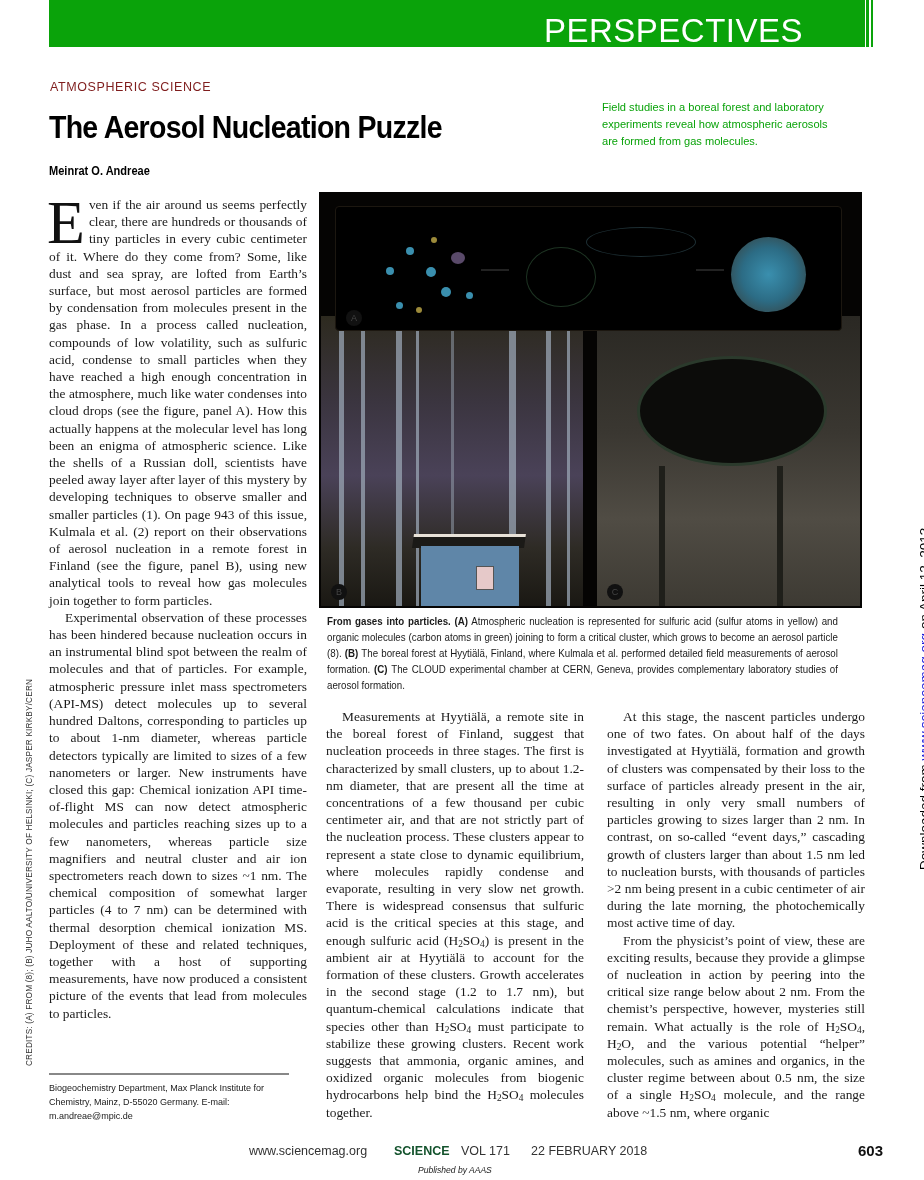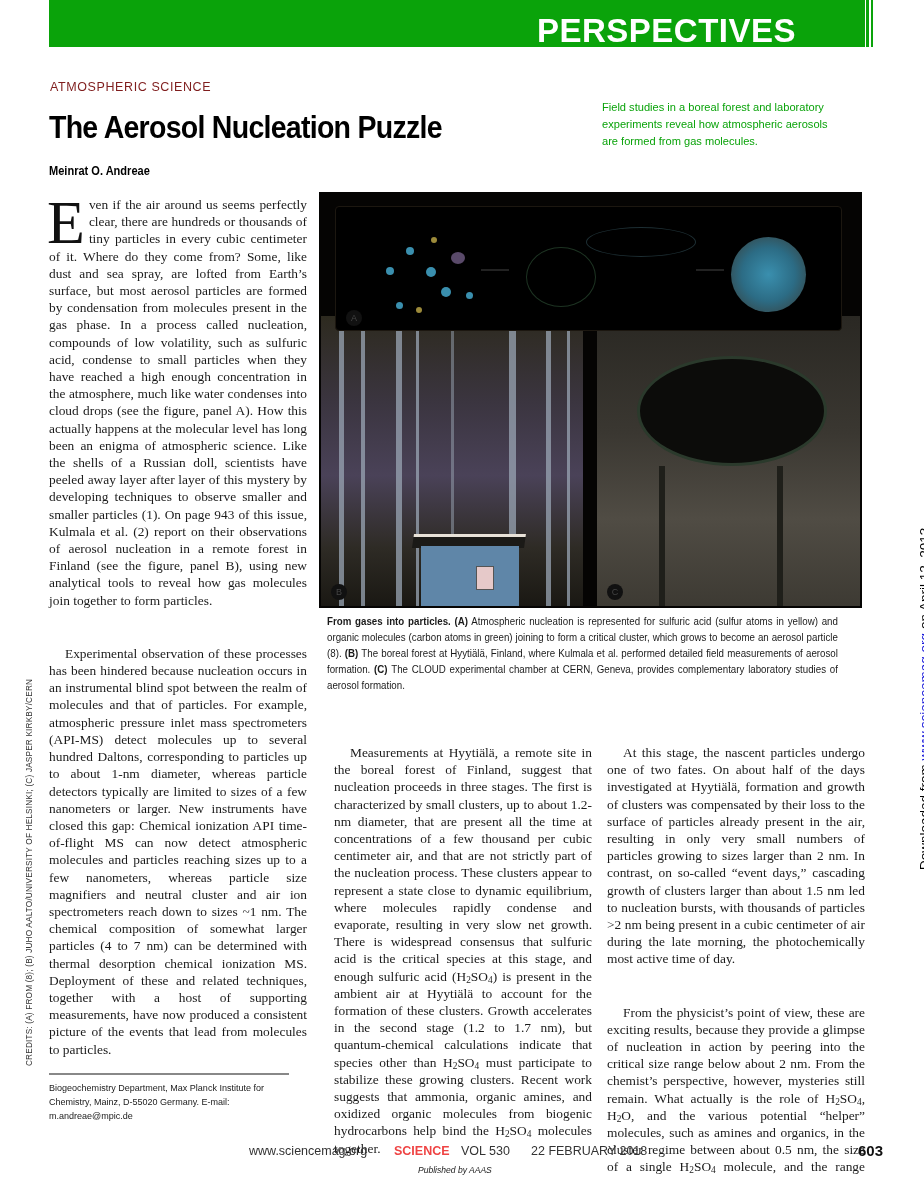--- a/index.html
+++ b/index.html
@@ -2,30 +2,30 @@
 <html><head>
 <meta charset="utf-8">
 <style>
   * { box-sizing: border-box; margin: 0; padding: 0; }
   html, body { width: 924px; height: 1180px; background: #ffffff; overflow: hidden; }
   body { position: relative; font-family: "Liberation Serif", serif; color: #1a1a1a; }
 
   .banner { position: absolute; left: 49px; top: 0; width: 816px; height: 47px; background: #0aa30a; }
   .banner-edge { position: absolute; left: 866px; top: 0; width: 3px; height: 47px; background: #0aa30a; }
   .banner-edge2 { position: absolute; left: 871px; top: 0; width: 2px; height: 47px; background: #0aa30a; }
-  .banner-title { position: absolute; right: 69px; top: 14px; font-family: "Liberation Sans", sans-serif; font-size: 33px; color: #ffffff; letter-spacing: 0.5px; line-height: 34px; font-weight: bold; }
+  .banner-title { position: absolute; right: 62px; top: 14px; font-family: "Liberation Sans", sans-serif; font-size: 33px; color: #ffffff; letter-spacing: 0.5px; line-height: 34px; }
 
   .section-label { position: absolute; left: 50px; top: 80px; font-family: "Liberation Sans", sans-serif; font-size: 12.5px; color: #7f1d1d; letter-spacing: 0.6px; }
   .title { position: absolute; left: 49px; top: 110px; font-family: "Liberation Sans", sans-serif; font-weight: bold; font-size: 31px; color: #000; letter-spacing: -0.8px; transform: scaleX(0.92); transform-origin: left top; }
   .deck { position: absolute; left: 602px; top: 99px; width: 260px; font-family: "Liberation Sans", sans-serif; font-size: 11.8px; line-height: 17px; color: #0aa30a; transform: scaleX(0.94); transform-origin: left top; }
   .author { position: absolute; left: 49px; top: 164px; font-family: "Liberation Sans", sans-serif; font-weight: bold; font-size: 12px; color: #000; transform: scaleX(0.92); transform-origin: left top; }
 
   .body-text { font-size: 13.4px; line-height: 17.2px; text-align: justify; color: #1a1a1a; }
   .body-text p { text-indent: 0; }
-  .body-text p.indent { text-indent: 16px; margin-top: 36px; }
+  .body-text p.indent { text-indent: 16px; }
 
   .col1 { position: absolute; left: 49px; top: 196px; width: 258px; }
   .dropcap { float: left; font-size: 62px; line-height: 48px; margin: 2px 4px 0 -2px; color: #111; }
 
   .credits { position: absolute; left: 25px; top: 1066px; transform: rotate(-90deg); transform-origin: left top; font-family: "Liberation Sans", sans-serif; font-size: 8.2px; color: #333; white-space: nowrap; letter-spacing: 0.2px; }
 
   .affil-rule { position: absolute; left: 49px; top: 1073px; width: 240px; height: 2px; background: #888; }
   .affil { position: absolute; left: 49px; top: 1081px; width: 262px; font-family: "Liberation Sans", sans-serif; font-size: 9.6px; line-height: 14px; color: #1a1a1a; transform: scaleX(0.94); transform-origin: left top; }
 
   .figure { position: absolute; left: 319px; top: 192px; width: 543px; height: 416px; background: #050403; }
@@ -37,29 +37,29 @@
   .cabin-roof { position: absolute; left: 92px; top: 218px; width: 112px; height: 14px; background: #1b1a17; border-top: 3px solid #e8e2d8; transform: skewX(-8deg); }
   .cabin-window { position: absolute; left: 155px; top: 250px; width: 18px; height: 24px; background: #e6c9c9; border: 1px solid #555; }
   .ring { position: absolute; left: 40px; top: 40px; width: 190px; height: 110px; border: 3px solid #2b3a2c; border-radius: 50%; background: #0c0c0a; }
   .column-post { position: absolute; top: 150px; width: 6px; height: 140px; background: #1f1f1a; }
   .mol { position: absolute; border-radius: 50%; }
   .panel-letter { position: absolute; width: 16px; height: 16px; border-radius: 50%; background: #111; color: #444; font-family: "Liberation Sans", sans-serif; font-size: 9px; text-align: center; line-height: 16px; }
 
   .caption { position: absolute; left: 327px; top: 614px; width: 535px; font-family: "Liberation Sans", sans-serif; font-size: 10.2px; line-height: 16px; color: #1a1a1a; text-align: justify; transform: scaleX(0.955); transform-origin: left top; }
   .caption b { font-weight: bold; }
 
-  .col2 { position: absolute; left: 334px; top: 708px; width: 258px; }
+  .col2 { position: absolute; left: 326px; top: 708px; width: 258px; }
   .col3 { position: absolute; left: 607px; top: 708px; width: 258px; }
 
   .sidebar-download { position: absolute; left: 917px; top: 870px; transform: rotate(-90deg); transform-origin: left top; font-family: "Liberation Sans", sans-serif; font-size: 13.5px; color: #000; white-space: nowrap; }
   .sidebar-download .link { color: #1a1adb; }
 
   .footer { position: absolute; top: 1144px; font-family: "Liberation Sans", sans-serif; font-size: 12.5px; color: #333; }
   .footer-url { left: 249px; }
-  .footer-journal { left: 394px; font-weight: bold; color: #ef4444; text-align: right; }
+  .footer-journal { left: 394px; font-weight: bold; color: #14532d; text-align: right; }
   .footer-vol { left: 461px; }
   .footer-date { left: 531px; }
   .page-num { position: absolute; left: 858px; top: 1142px; font-family: "Liberation Sans", sans-serif; font-weight: bold; font-size: 15px; color: #111; }
   .publisher { position: absolute; left: 418px; top: 1164px; font-family: "Liberation Sans", sans-serif; font-style: italic; font-size: 9.5px; color: #222; transform: scaleX(0.9); transform-origin: left top; }
 
   sub { font-size: 0.7em; vertical-align: -0.25em; line-height: 0; }
 </style>
 </head>
 <body>
 
@@ -139,16 +139,16 @@
   <p class="indent">At this stage, the nascent particles undergo one of two fates. On about half of the days investigated at Hyytiälä, formation and growth of clusters was compensated by their loss to the surface of particles already present in the air, resulting in only very small numbers of particles growing to sizes larger than 2 nm. In contrast, on so-called “event days,” cascading growth of clusters larger than about 1.5 nm led to nucleation bursts, with thousands of particles &gt;2 nm being present in a cubic centimeter of air during the late morning, the photochemically most active time of day.</p>
   <p class="indent"><span>From the physicist’s point of view, these are exciting results, because they provide a glimpse of nucleation in action by peering into the critical size range below about 2 nm. From the chemist’s perspective, however, mysteries still remain. What actually is the role of H</span><sub>2</sub><span>SO</span><sub>4</sub><span>, H</span><sub>2</sub><span>O, and the various potential “helper” molecules, such as amines and organics, in the cluster regime between about 0.5 nm, the size of a single H</span><sub>2</sub><span>SO</span><sub>4</sub><span> molecule, and the range above ~1.5 nm, where organic</span></p>
 </div>
 
 <div class="sidebar-download">
   <span>Downloaded from </span><span class="link">www.sciencemag.org</span><span> on April 12, 2013</span>
 </div>
 
 <div class="footer footer-url">www.sciencemag.org</div>
 <div class="footer footer-journal">SCIENCE</div>
-<div class="footer footer-vol">VOL 530</div>
+<div class="footer footer-vol">VOL 171</div>
 <div class="footer footer-date">22 FEBRUARY 2018</div>
 <div class="page-num">603</div>
 <div class="publisher">Published by AAAS</div>
 
 </body></html>

